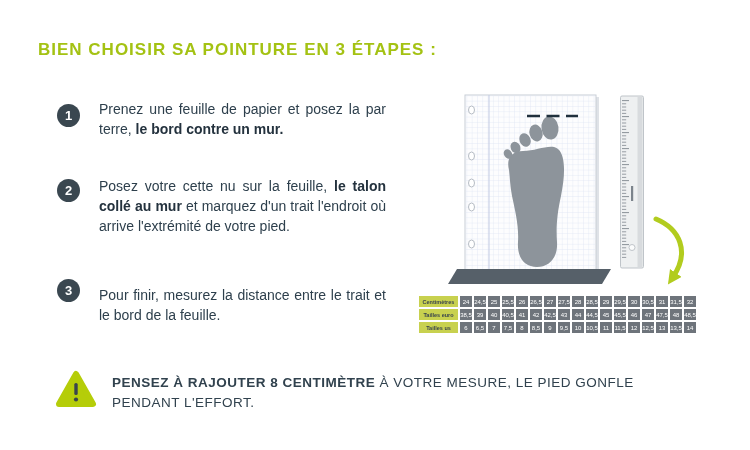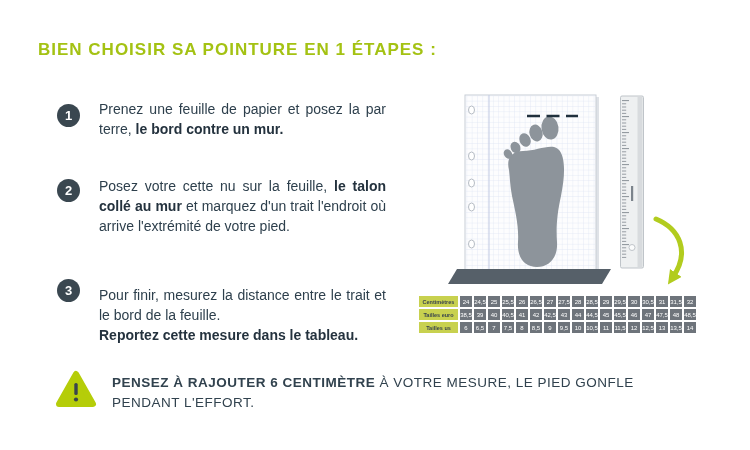--- a/index.html
+++ b/index.html
@@ -30,36 +30,35 @@
   .warn-text b{font-weight:bold;}
 
   .illu{position:absolute;left:440px;top:85px;}
   .warn-svg{position:absolute;left:55px;top:370px;}
 </style>
 </head>
 <body>
 
 <div class="canvas">
 
-  <div class="title">BIEN CHOISIR SA POINTURE EN 1 ÉTAPES :</div>
+  <div class="title">BIEN CHOISIR SA POINTURE EN 3 ÉTAPES :</div>
 
   <div class="step-num" style="top:104px;">1</div>
   <div class="step-text" style="top:99px;">
     <span>Prenez une feuille de papier et posez la par terre, </span><b>le bord contre un mur.</b><span></span>
   </div>
 
   <div class="step-num" style="top:179px;">2</div>
   <div class="step-text" style="top:176px;">
     <span>Posez votre cette nu sur la feuille, </span><b>le talon collé au mur</b><span> et marquez d'un trait l'endroit où arrive l'extrémité de votre pied.</span>
   </div>
 
   <div class="step-num" style="top:279px;">3</div>
   <div class="step-text" style="top:268px;margin-top:17px;">
     <span>Pour finir, mesurez la distance entre le trait et le bord de la feuille.</span>
-    <span class="bold-line">Reportez cette mesure dans le tableau.</span>
   </div>
 
   <svg class="illu" width="260" height="212" viewBox="440 85 260 212">
     <defs>
       <pattern id="grid" width="5.3" height="5.3" patternUnits="userSpaceOnUse">
         <path d="M5.3 0H0V5.3" fill="none" stroke="#dde4f2" stroke-width="0.7"></path>
       </pattern>
       <pattern id="ticks" x="622" y="100" width="10" height="16" patternUnits="userSpaceOnUse">
         <line x1="0" y1="0.6" x2="7" y2="0.6" stroke="#707880" stroke-width="0.8"></line>
         <line x1="0" y1="3.8" x2="4.2" y2="3.8" stroke="#707880" stroke-width="0.7"></line>
@@ -186,16 +185,16 @@
         </div>
     </div>
   </div>
 
   <svg class="warn-svg" width="42" height="42" viewBox="0 0 42 42">
     <path d="M21 4 L38 34 L4 34 Z" fill="#b5cd09" stroke="#b5cd09" stroke-width="6" stroke-linejoin="round"></path>
     <rect x="19.3" y="13" width="3.4" height="12" rx="1.6" fill="#39444d"></rect>
     <circle cx="21" cy="29.5" r="2.1" fill="#39444d"></circle>
   </svg>
   <div class="warn-text">
-    <b>PENSEZ À RAJOUTER 6 CENTIMÈTRE</b><span> À VOTRE MESURE, LE PIED GONFLE PENDANT L'EFFORT.</span>
+    <b>PENSEZ À RAJOUTER 8 CENTIMÈTRE</b><span> À VOTRE MESURE, LE PIED GONFLE PENDANT L'EFFORT.</span>
   </div>
 
 </div>
 
 </body></html>

